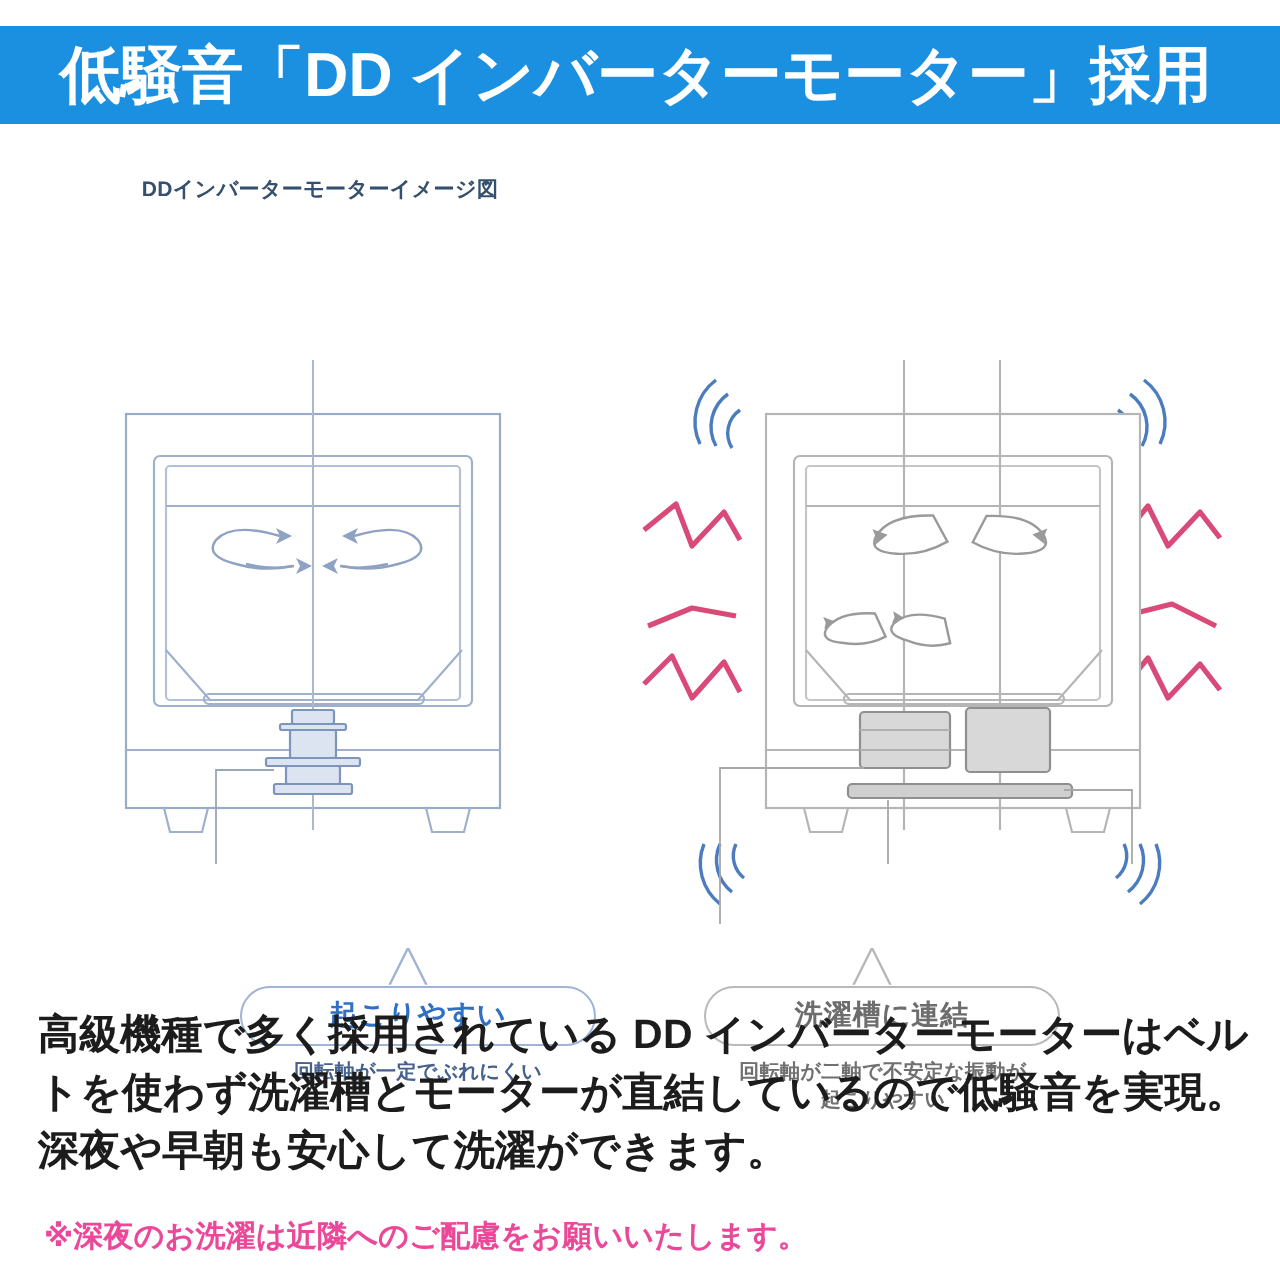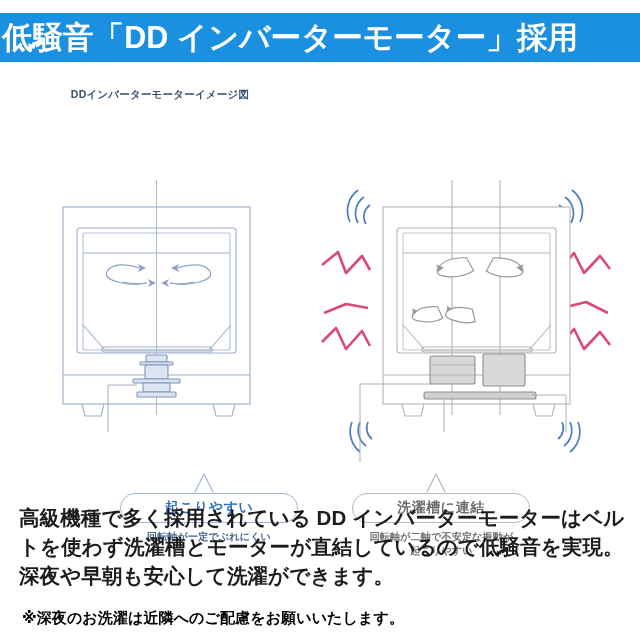--- a/index.html
+++ b/index.html
@@ -20,21 +20,21 @@
   .header-banner {
     position: absolute;
     left: 0;
     top: 13px;
     width: 640px;
     height: 49px;
     background: #1b8fe0;
     display: flex;
     align-items: center;
     box-sizing: border-box;
-    padding-left: 2px;
+    padding-left: 30px;
   }
   .header-title {
     color: #ffffff;
     font-size: 31px;
     font-weight: bold;
     letter-spacing: 0px;
     line-height: 1;
     white-space: nowrap;
     transform: scaleX(0.985);
     transform-origin: left center;
@@ -159,21 +159,21 @@
     letter-spacing: 0.1px;
   }
   .body-copy .line { display: block; white-space: nowrap; }
 
   .footnote {
     position: absolute;
     left: 22px;
     top: 609px;
     font-size: 15px;
     font-weight: bold;
-    color: #000000;
+    color: #ec4899;
     letter-spacing: 0.1px;
     white-space: nowrap;
   }
 </style>
 </head>
 <body>
 
 <div class="header-banner">
   <div class="header-title">低騒音「DD インバーターモーター」採用</div>
 </div>

